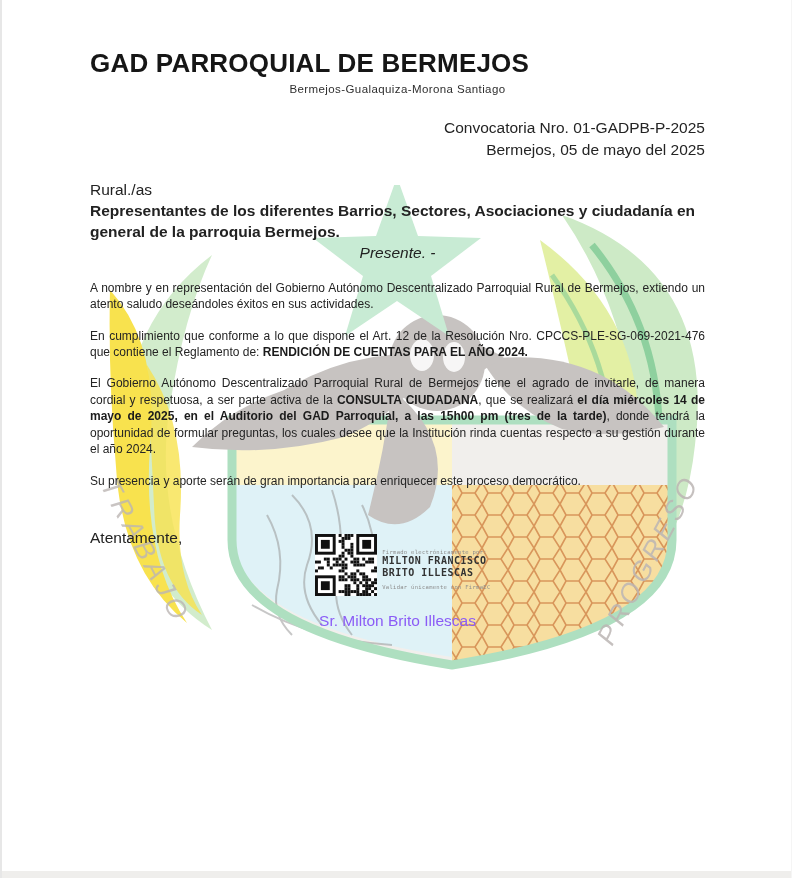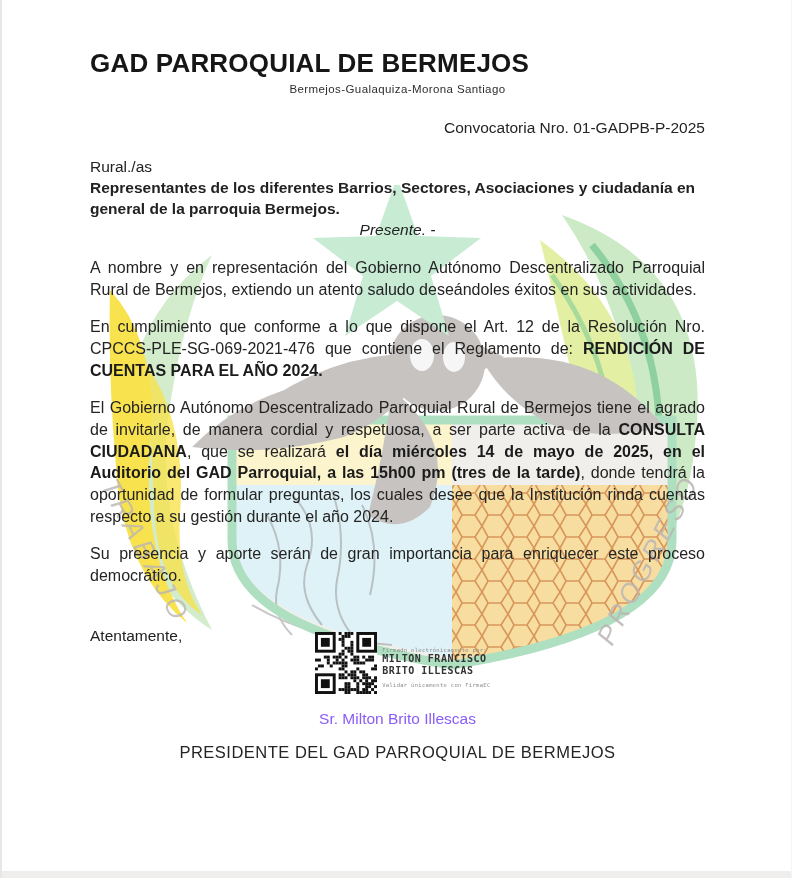--- a/index.html
+++ b/index.html
@@ -40,21 +40,21 @@
   .meta{
     margin-top:22px;text-align:right;
     font-size:15.5px;line-height:1.45;color:#242424;
   }
   .recipient{margin-top:18px;font-size:15.5px;line-height:1.35;}
   .recipient .bold{font-weight:bold;}
   .recipient .italic{font-style:italic;text-align:center;}
   .paras{margin-top:16px;}
   .para{
     margin:0 0 15px 0;
-    font-size:16px;line-height:1.37;
+    font-size:12px;line-height:1.37;
     text-align:justify;color:#242424;
   }
   .para b{font-weight:bold;color:#1b1b1b;}
   .close-row{
     display:flex;align-items:flex-start;
     margin-top:40px;font-size:15.5px;
   }
   .farewell{white-space:nowrap;}
   .stamp{
     display:flex;align-items:center;
@@ -135,20 +135,21 @@
     <text transform="translate(520,462) rotate(-62)" font-size="27" font-style="italic" style="fill:var(--motto-gray,#bcb6b4)" letter-spacing="4" opacity=".85">PROGRESO</text>
   </svg>
 
   <div class="letter">
 
     <div class="hdr-title">GAD PARROQUIAL DE BERMEJOS</div>
     <div class="hdr-sub">Bermejos-Gualaquiza-Morona Santiago</div>
 
     <div class="meta">
       <div>Convocatoria Nro. 01-GADPB-P-2025</div>
+      <div>Bermejos, 05 de mayo del 2025</div>
     </div>
 
     <div class="recipient">
       <div>Rural./as</div>
       <div class="bold">Representantes de los diferentes Barrios, Sectores, Asociaciones y ciudadanía en general de la parroquia Bermejos.</div>
       <div class="italic">Presente. -</div>
     </div>
 
     <div class="paras">
         <p class="para"><span>A nombre y en representación del Gobierno Autónomo Descentralizado Parroquial Rural de Bermejos, extiendo un atento saludo deseándoles éxitos en sus actividades.</span></p>
@@ -304,18 +305,17 @@
         <div class="stamp-text">
           <div class="stamp-tiny">Firmado electrónicamente por:</div>
           <div class="stamp-name">MILTON FRANCISCO</div>
           <div class="stamp-name">BRITO ILLESCAS</div>
           <div class="stamp-tiny bottom">Validar únicamente con FirmaEC</div>
         </div>
       </div>
     </div>
 
     <div class="footer-name">Sr. Milton Brito Illescas</div>
-    <div class="footer-title">PRESIDENTE DEL GAD PARROQUIAL DE BERMEJOS</div>
 
   </div>
 
   <div class="page-edge-bottom"></div>
 </div>
 
 </body></html>

